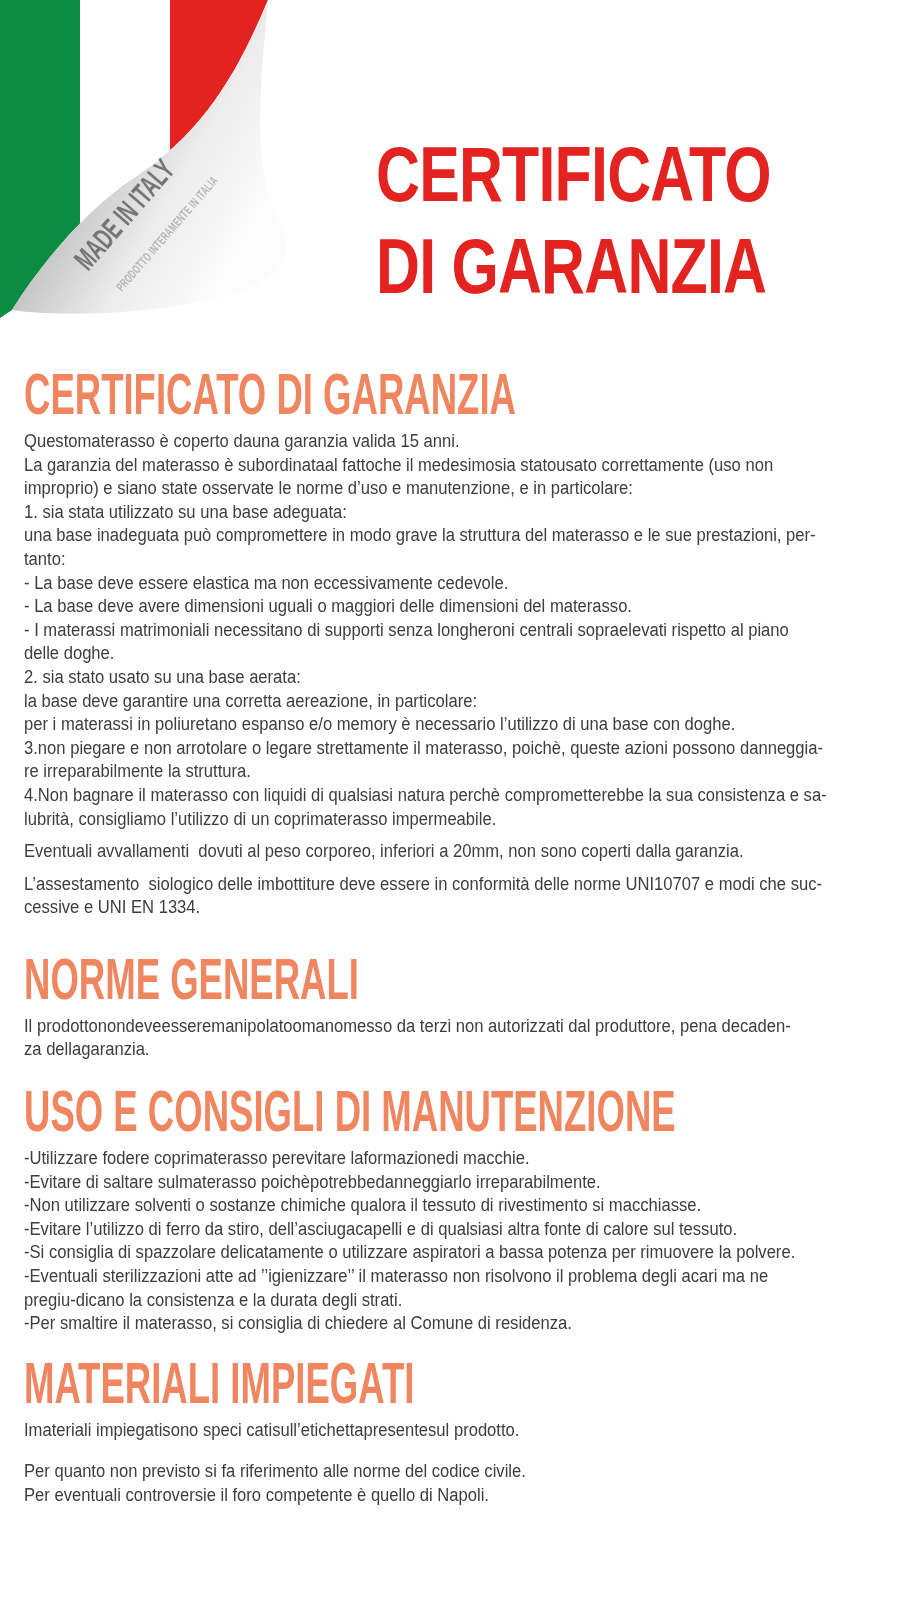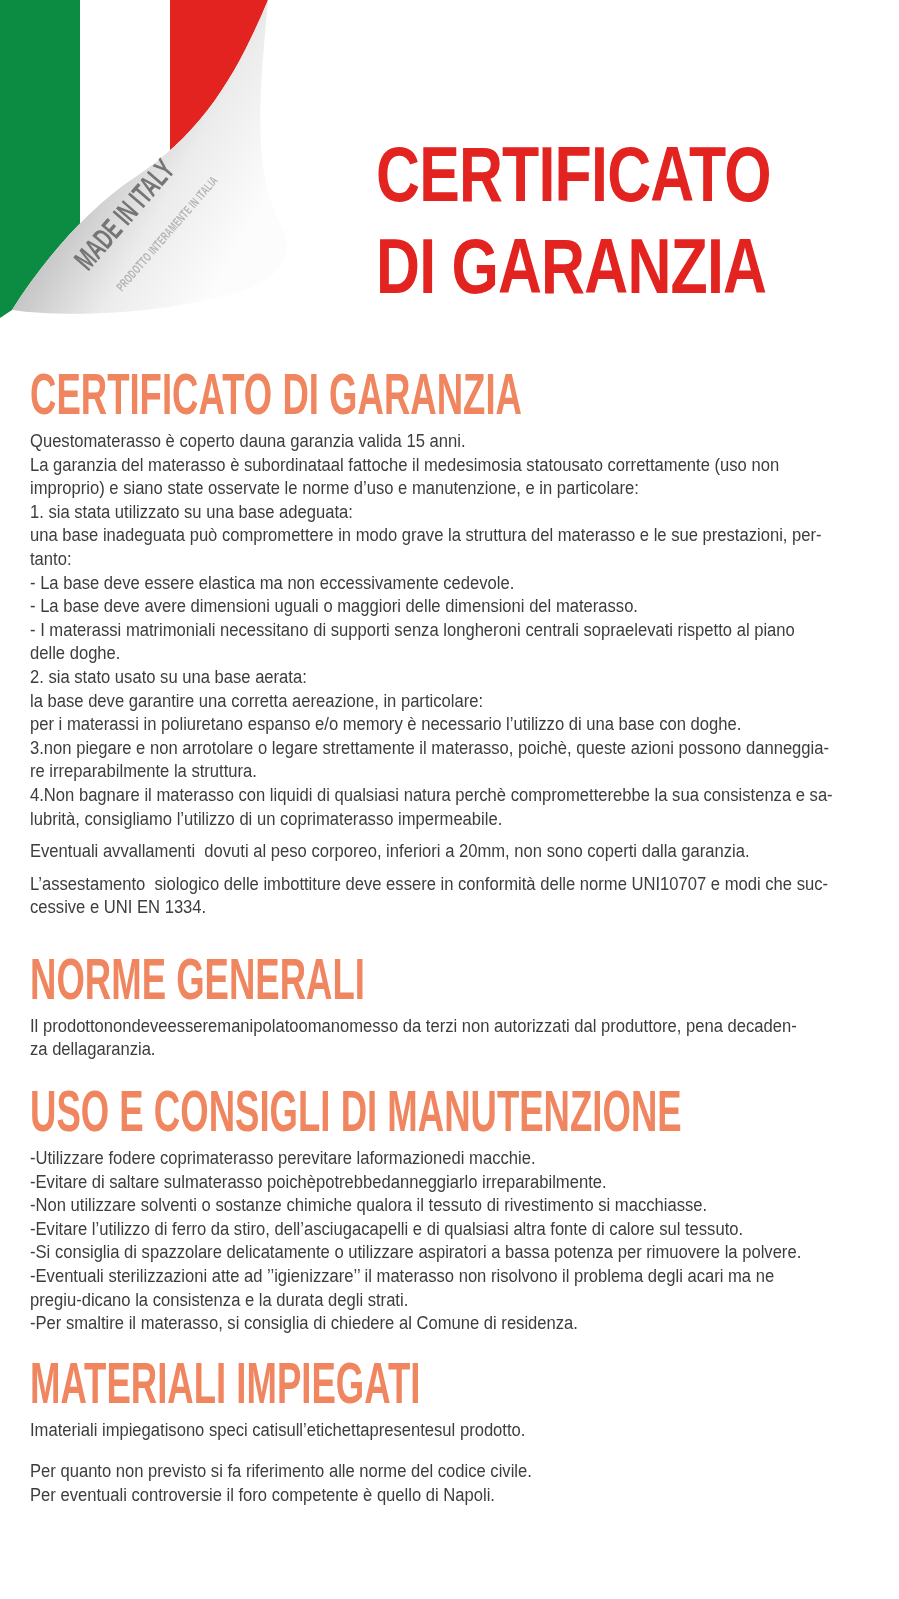--- a/index.html
+++ b/index.html
@@ -28,21 +28,21 @@
   }
   .main-title .t-line {
     transform:scaleX(0.78);
     transform-origin:left center;
     white-space:nowrap;
     letter-spacing:-1px;
   }
 
   
   .content {
-    position:absolute; left:30px; top:368px;
+    position:absolute; left:24px; top:368px;
     width:845px;
     color:#3d3d3d;
   }
   .content h2 {
     margin:0 0 9px 0;
     color:#f08660;
     font-weight:bold;
     font-size:58px;
     line-height:52px;
     white-space:nowrap;

